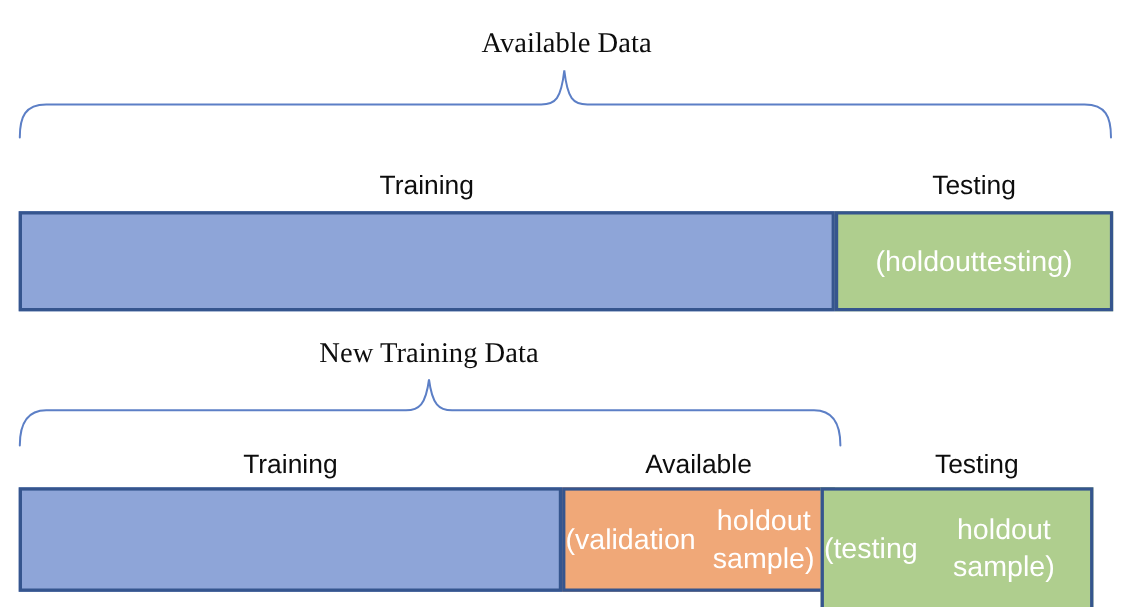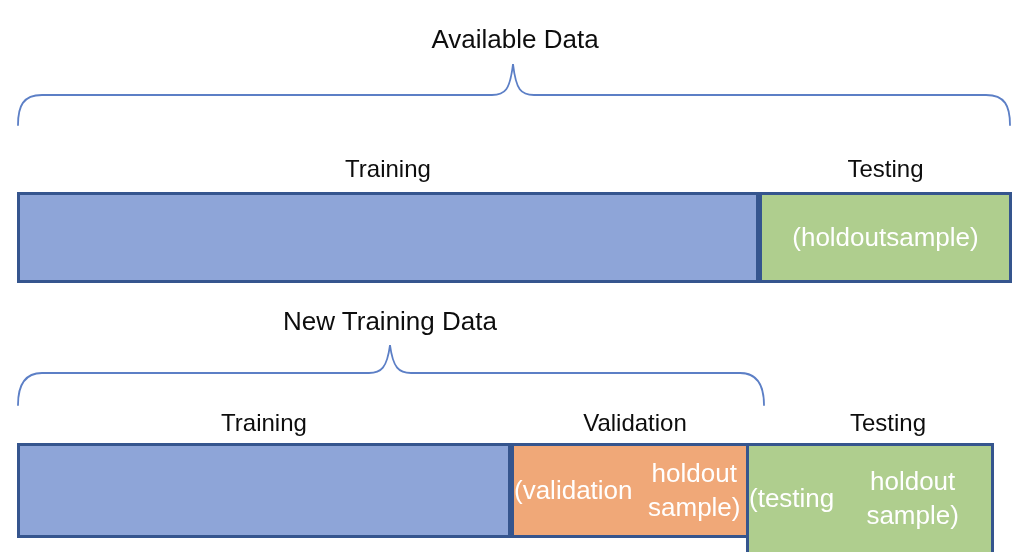--- a/index.html
+++ b/index.html
@@ -14,20 +14,21 @@
     background: #ffffff;
     font-family: "Liberation Sans", sans-serif;
     overflow: hidden;
   }
   .sec-title {
     position: absolute;
     text-align: center;
     font-size: 26px;
     color: #0d0d0d;
     white-space: nowrap;
+    font-family: Liberation Serif, serif;
   }
   .seg-label {
     position: absolute;
     text-align: center;
     font-size: 24px;
     color: #0d0d0d;
     white-space: nowrap;
   }
   .brace-svg {
     position: absolute;
@@ -73,28 +74,28 @@
   <div class="sec-title" style="left:315px; top:24px; width:400px;">Available Data</div>
 
   <div class="seg-label" style="left:17px; top:155px; width:742px;">Training</div>
 
   <div class="seg-label" style="left:759px; top:155px; width:253px;">Testing</div>
 
   <div class="block fill-blue" style="left:17px; top:192px; width:742px; height:91px;"></div>
 
   <div class="block fill-green" style="left:759px; top:192px; width:253px; height:91px;">
     <div>(holdout</div>
-    <div>sample)</div>
+    <div>testing)</div>
   </div>
 
   <div class="sec-title" style="left:190px; top:306px; width:400px;">New Training Data</div>
 
   <div class="seg-label" style="left:17px; top:409px; width:494px;">Training</div>
 
-  <div class="seg-label" style="left:511px; top:409px; width:248px;">Validation</div>
+  <div class="seg-label" style="left:511px; top:409px; width:248px;">Available</div>
 
   <div class="seg-label" style="left:764px; top:409px; width:248px;">Testing</div>
 
   <div class="block fill-blue" style="left:17px; top:443px; width:494px; height:95px;"></div>
 
   <div class="block fill-orange" style="left:511px; top:443px; width:248px; height:95px;">
     <div>(validation</div>
     <div>holdout sample)</div>
   </div>
 

